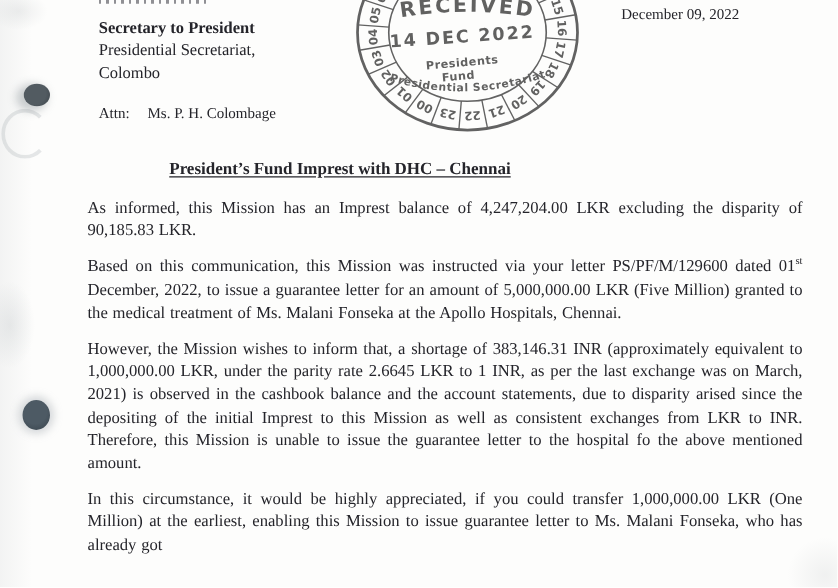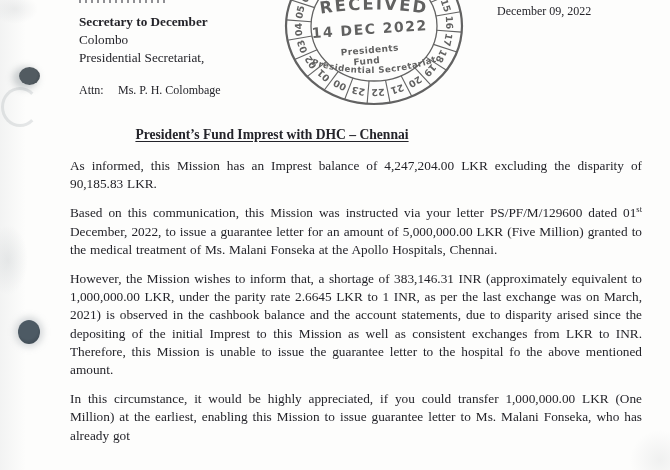--- a/index.html
+++ b/index.html
@@ -67,23 +67,23 @@
   <div class="edge-shade"></div>
   <div class="smudge a"></div>
   <div class="smudge b"></div>
   <div class="smudge c"></div>
   <div class="ghost-ring"></div>
   <div class="punch-hole h1"></div>
   <div class="punch-hole h2"></div>
   <div class="cutoff-line"></div>
 
   <div class="recipient">
-    <div class="bold">Secretary to December</div>
+    <div class="bold">Secretary to President</div>
+    <div>Presidential Secretariat,</div>
     <div>Colombo</div>
-    <div>Presidential Secretariat,</div>
   </div>
 
   <div class="attn-row">
     <span class="attn-label">Attn:</span>
     <span>Ms. P. H. Colombage</span>
   </div>
 
   <div class="letter-date">December 09, 2022</div>
 
   <svg class="stamp-svg" viewBox="0 0 220 220" id="stamp">

